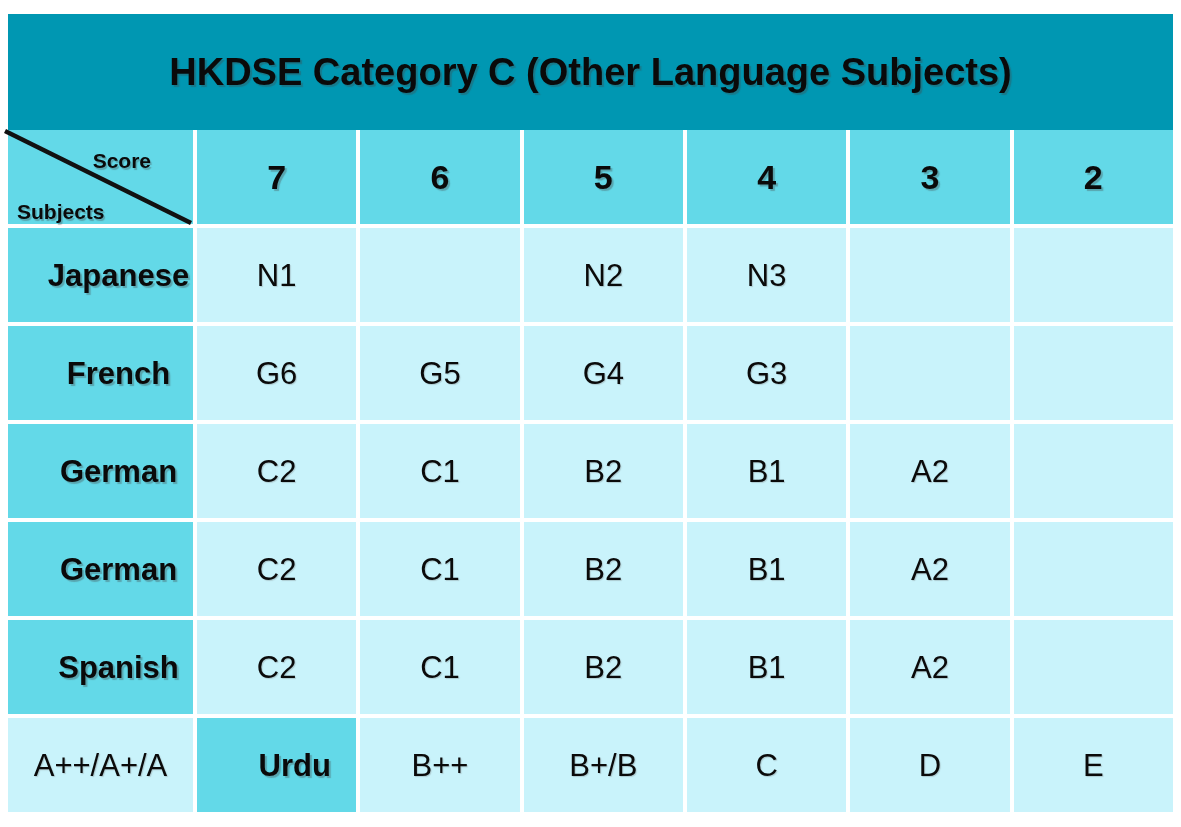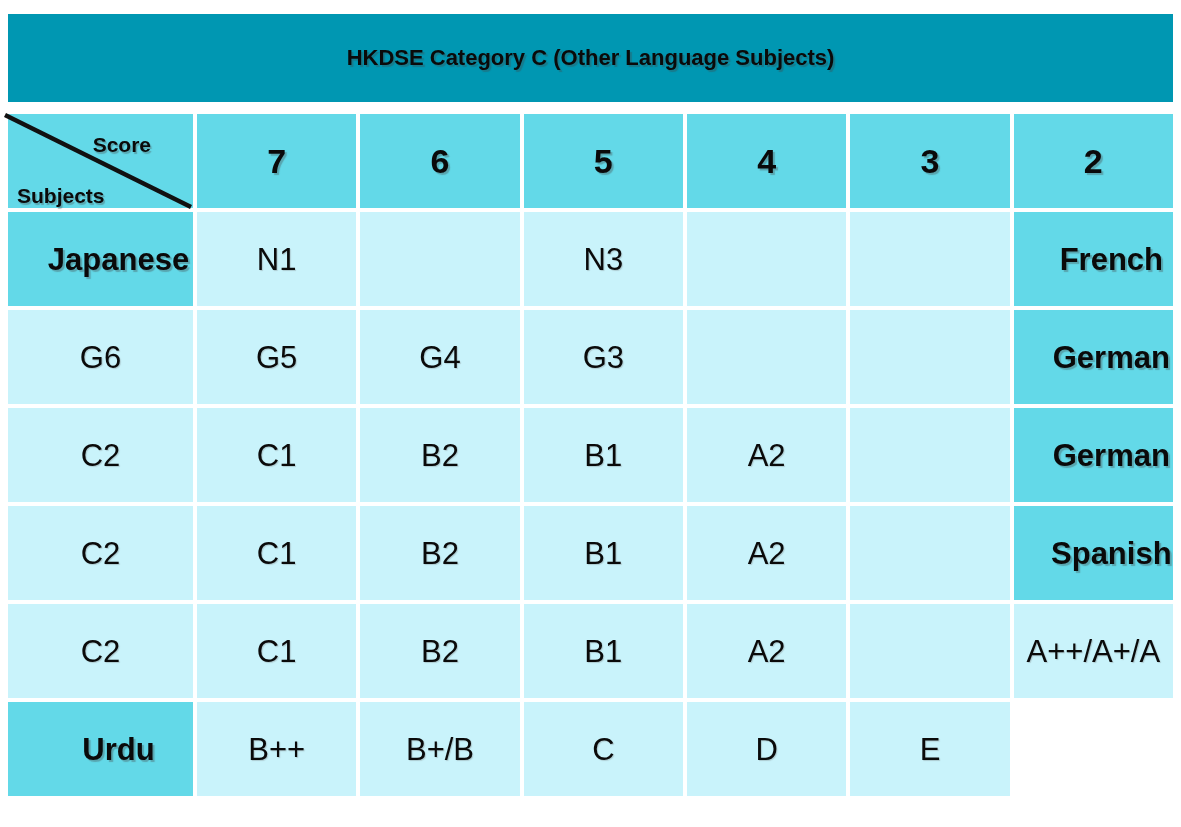--- a/index.html
+++ b/index.html
@@ -20,28 +20,28 @@
     overflow: hidden;
     font-family: "Liberation Sans", "DejaVu Sans", sans-serif;
     color: var(--text);
   }
   .table-wrap {
     position: absolute;
     left: 8px; top: 14px;
     width: 1165px;
   }
   .title-bar {
-    height: 88px;
+    height: 116px;
     background: var(--title-bg);
     display: flex; align-items: center; justify-content: center;
-    font-size: 22px; font-weight: bold;
+    font-size: 38px; font-weight: bold;
     text-shadow: 2px 2px 1px rgba(70,70,70,0.35);
   }
   .grid {
-    margin-top: 12px;
+    margin-top: 0;
     display: grid;
     grid-template-columns: 185px repeat(6, 1fr);
     grid-auto-rows: 94px;
     gap: 4px;
   }
   .cell {
     display: flex; align-items: center; justify-content: center;
     line-height: 1;
   }
   .head {
@@ -100,20 +100,21 @@
 
   <div class="cell head">7</div>
       <div class="cell head">6</div>
       <div class="cell head">5</div>
       <div class="cell head">4</div>
       <div class="cell head">3</div>
       <div class="cell head">2</div>
       <div class="cell subject">Japanese</div>
       <div class="cell val">N1</div>
       <div class="cell val"></div>
+      <div class="cell val">N2</div>
       <div class="cell val">N3</div>
       <div class="cell val"></div>
       <div class="cell val"></div>
       <div class="cell subject">French</div>
       <div class="cell val">G6</div>
       <div class="cell val">G5</div>
       <div class="cell val">G4</div>
       <div class="cell val">G3</div>
       <div class="cell val"></div>
       <div class="cell val"></div>

